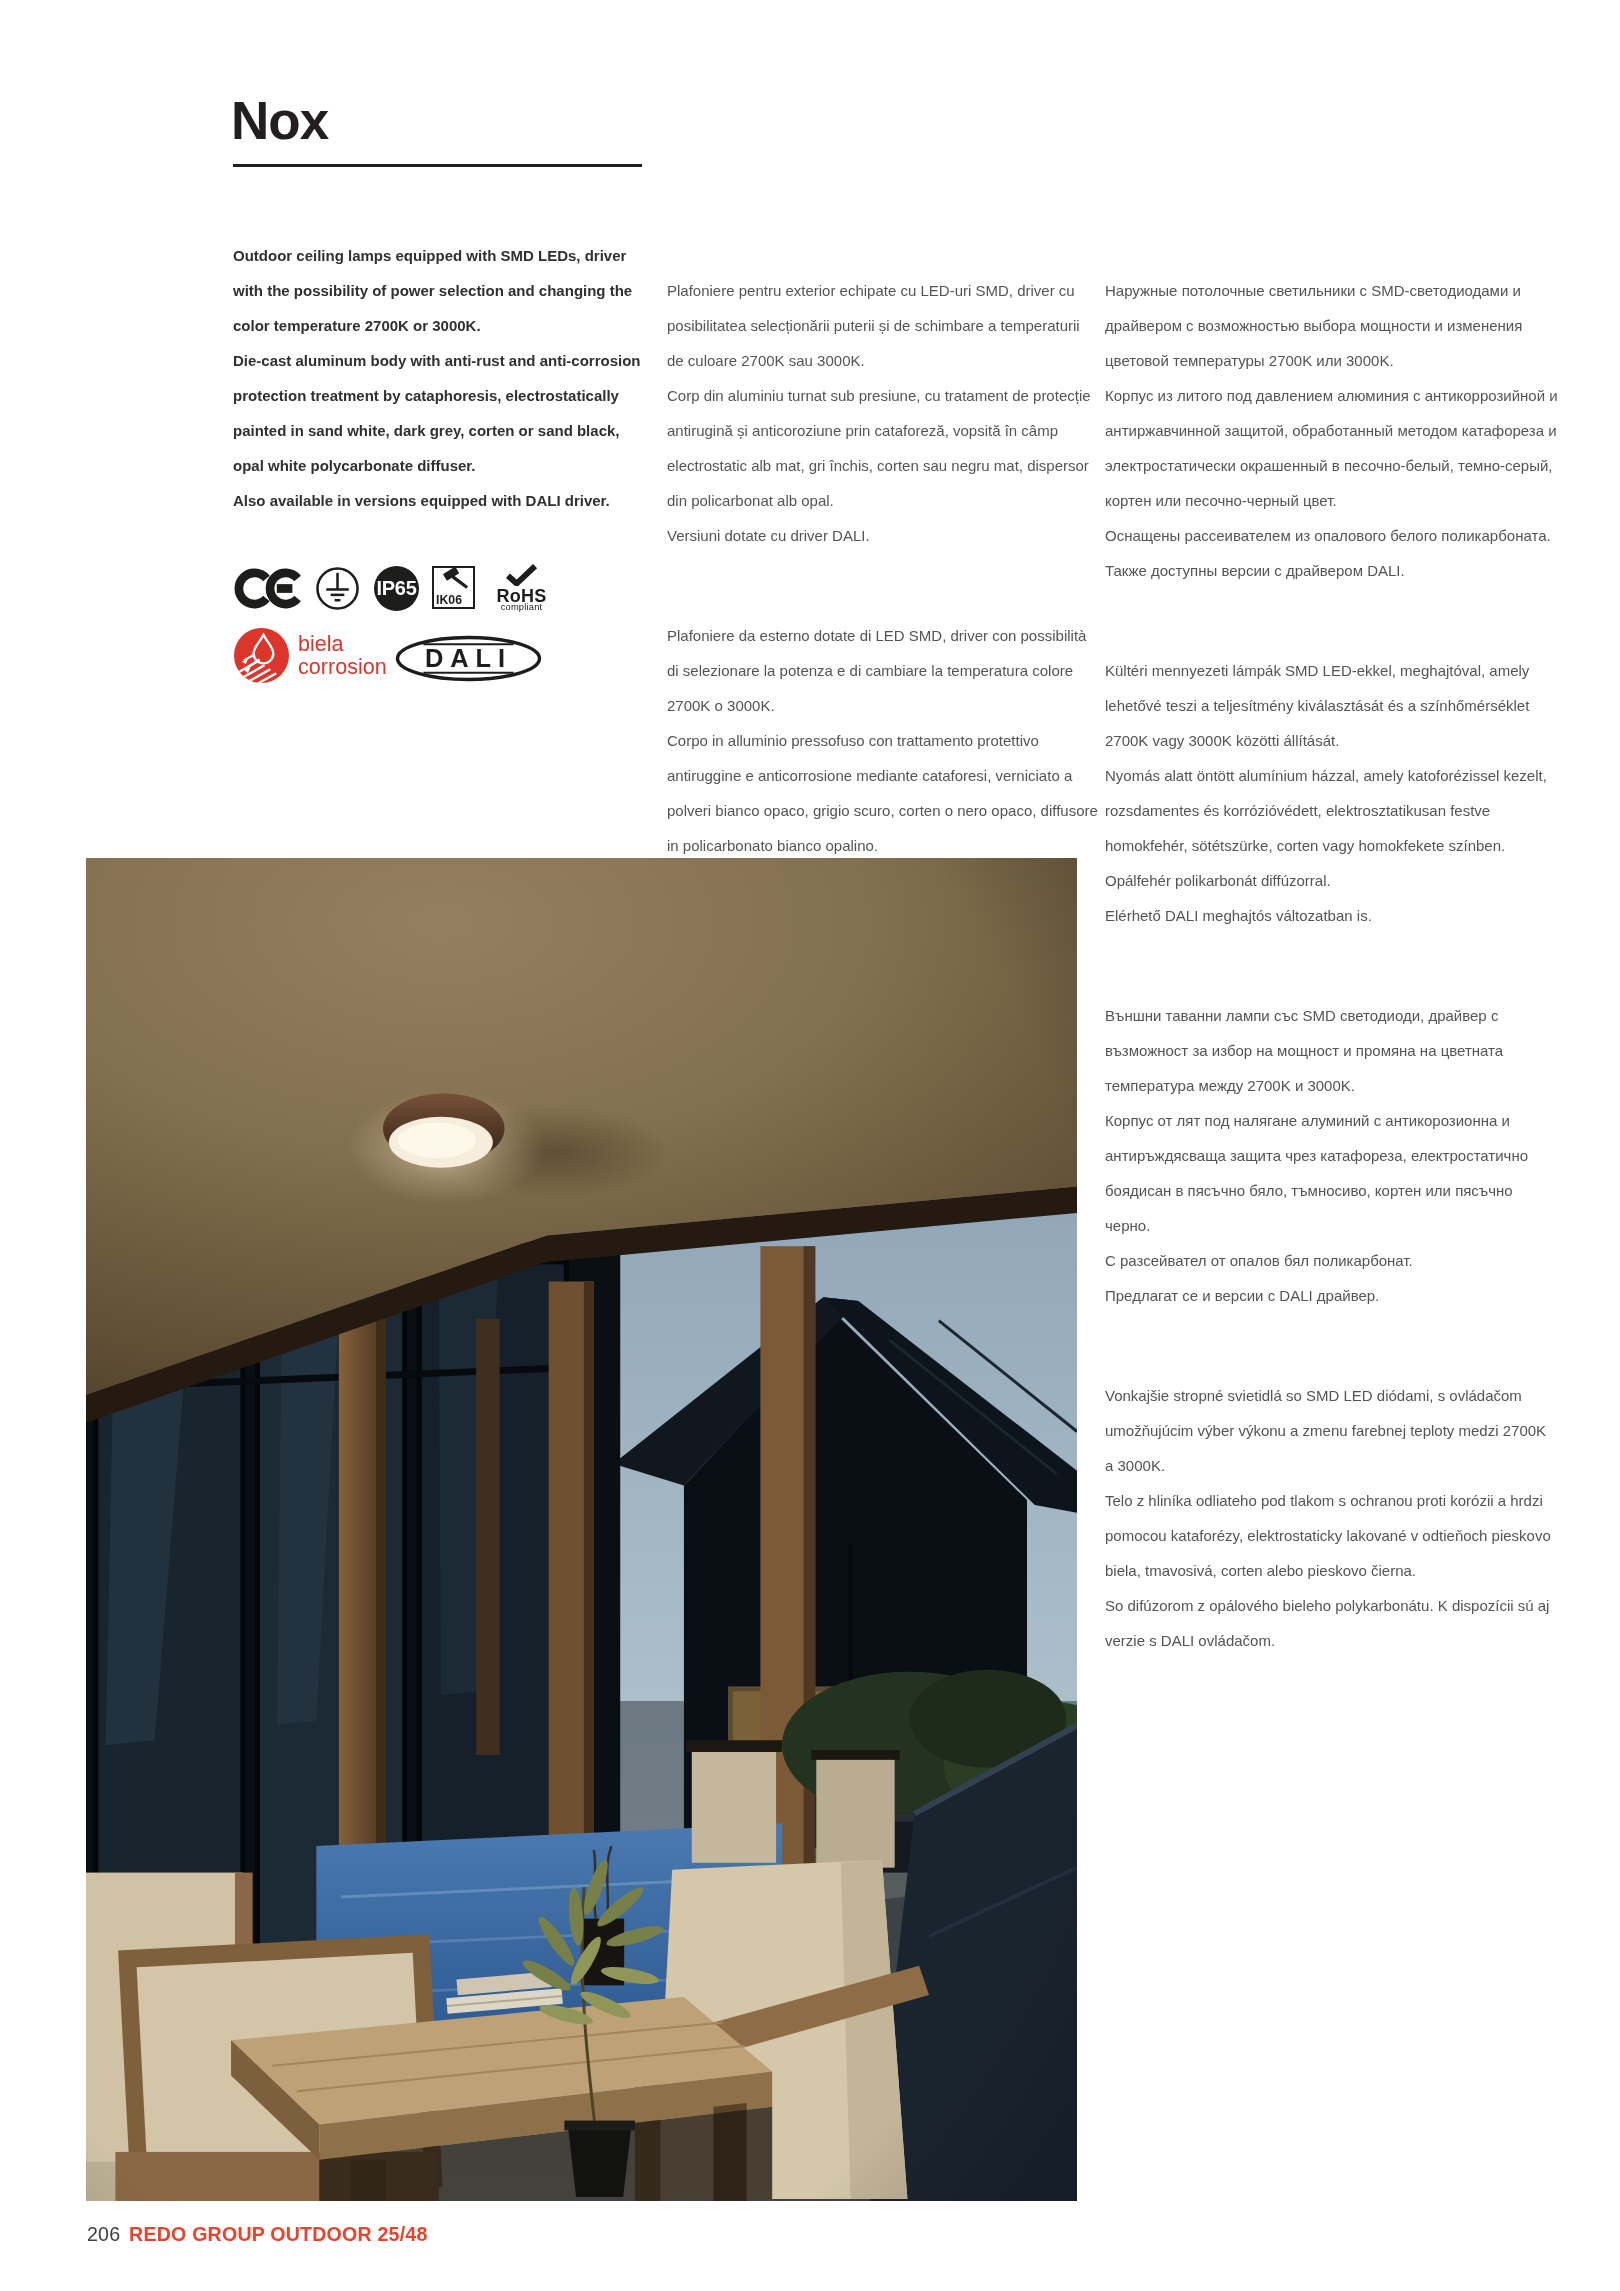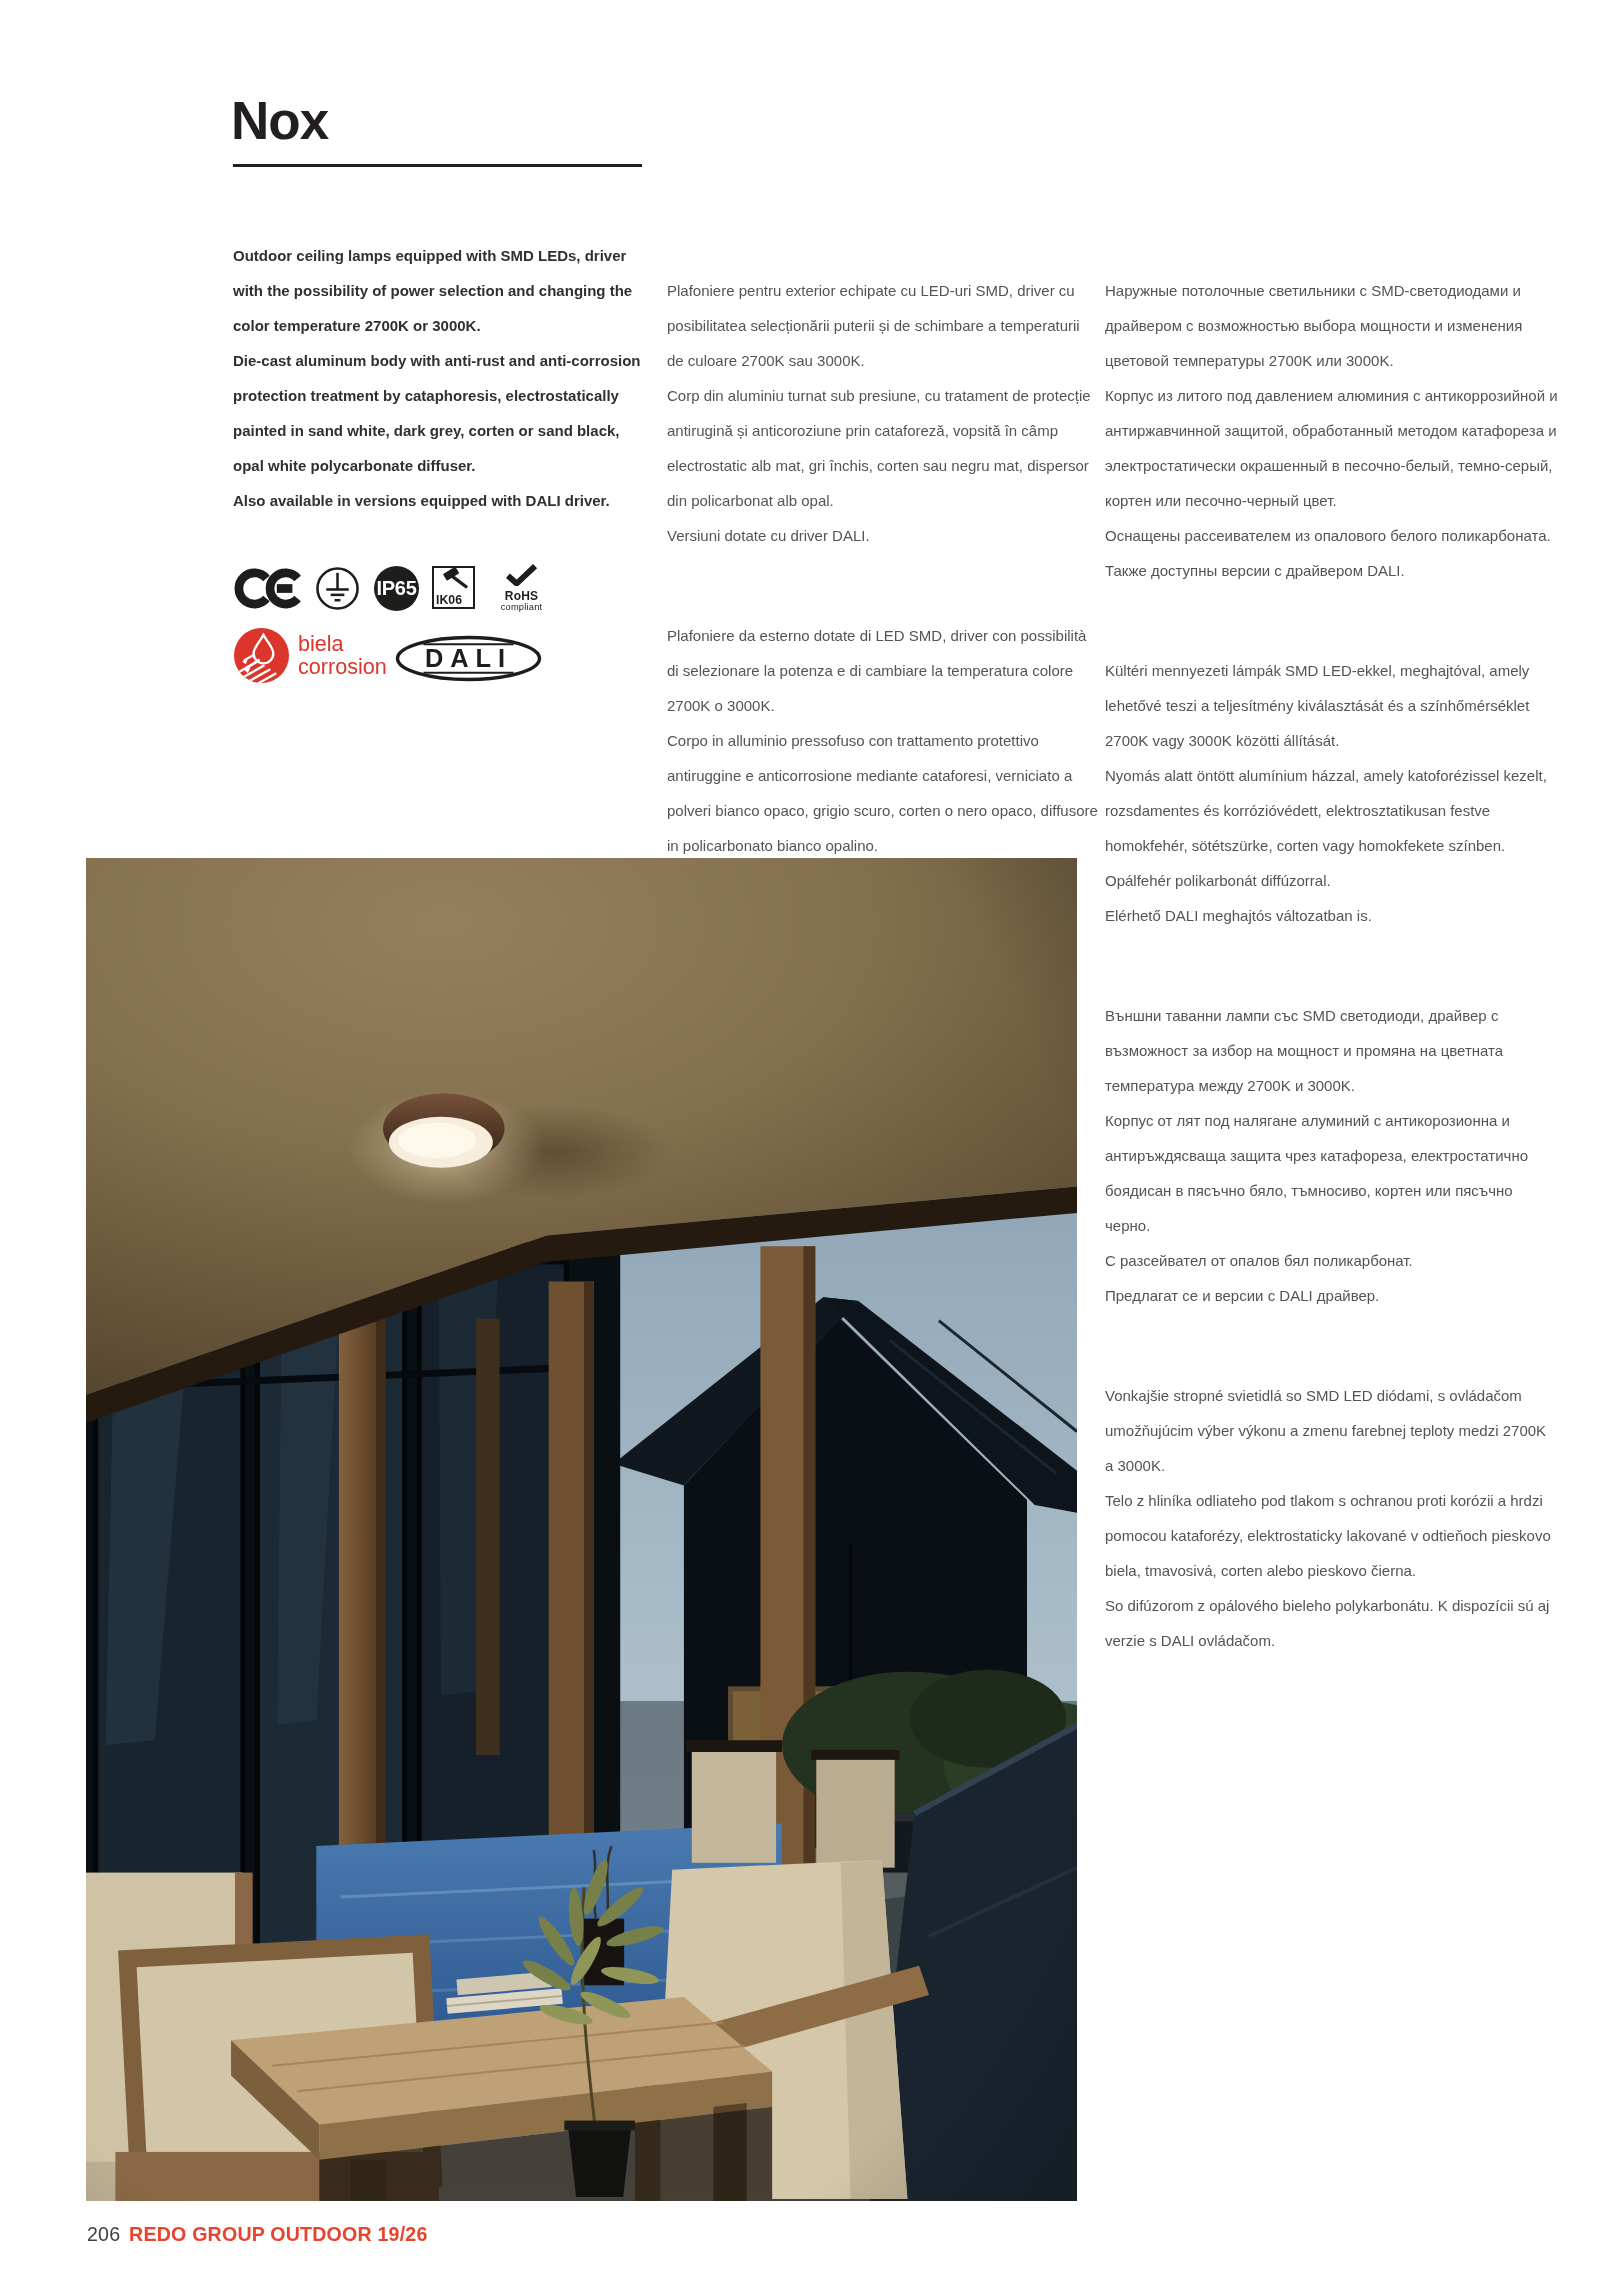--- a/index.html
+++ b/index.html
@@ -18,21 +18,21 @@
   .col-3{left:1105px;top:238px;width:453px;color:#545454;}
   .desc-block + .desc-block{margin-top:30px;}
   
   #cert-icons{left:233px;top:564px;width:421px;height:132px;}
   .cicon{position:absolute;}
   #ic-ip65{left:141px;top:2px;width:45px;height:45px;border-radius:50%;background:#1d1d1b;color:#fff;
            font-size:20px;font-weight:700;text-align:center;line-height:45px;letter-spacing:-0.3px;}
   #ic-ik06{left:199px;top:2px;width:39px;height:39px;border:2.9px solid #1d1d1b;position:absolute;}
   #ik-label{position:absolute;left:2px;bottom:0px;font-size:12.3px;font-weight:700;color:#1d1d1b;letter-spacing:0;}
   #ic-rohs{left:257px;top:0px;width:63px;text-align:center;color:#1d1d1b;}
-  #rohs-word{font-size:12px;font-weight:800;line-height:13.7px;letter-spacing:0.2px;}
+  #rohs-word{font-size:18px;font-weight:800;line-height:13.7px;letter-spacing:0.2px;}
   #rohs-sub{font-size:9.3px;line-height:9.8px;letter-spacing:0.2px;}
   #ic-anticorr-text{left:65px;top:69px;font-size:21.6px;line-height:22.5px;color:#db352c;}
   
   #photo{left:86px;top:858px;width:991px;height:1343px;background:#0b1016;overflow:hidden;}
   
   #footer{left:87px;top:2223px;font-size:19.6px;color:#404040;letter-spacing:0.2px;}
   #footer .brand{color:#e8432d;font-weight:700;margin-left:8.8px;letter-spacing:0.2px;}
 </style>
 </head>
 <body>
@@ -327,15 +327,15 @@
     <ellipse cx="367" cy="295" rx="100" ry="58" fill="url(#glow)"></ellipse>
     <ellipse cx="365" cy="276" rx="62" ry="36" fill="url(#lampside)"></ellipse>
     <ellipse cx="362" cy="290" rx="53" ry="26" fill="#f6eddc"></ellipse>
     <ellipse cx="358" cy="288" rx="40" ry="18" fill="#fdf8ea"></ellipse>
   </g>
 
   <rect x="0" y="0" width="1011" height="1370" fill="url(#vig)"></rect>
 </svg>
 </div>
 
-<div class="abs" id="footer"><span>206</span><span class="brand">REDO GROUP OUTDOOR 19/26</span>
+<div class="abs" id="footer"><span>206</span><span class="brand">REDO GROUP OUTDOOR 25/48</span>
 </div>
 
 
 </body></html>

